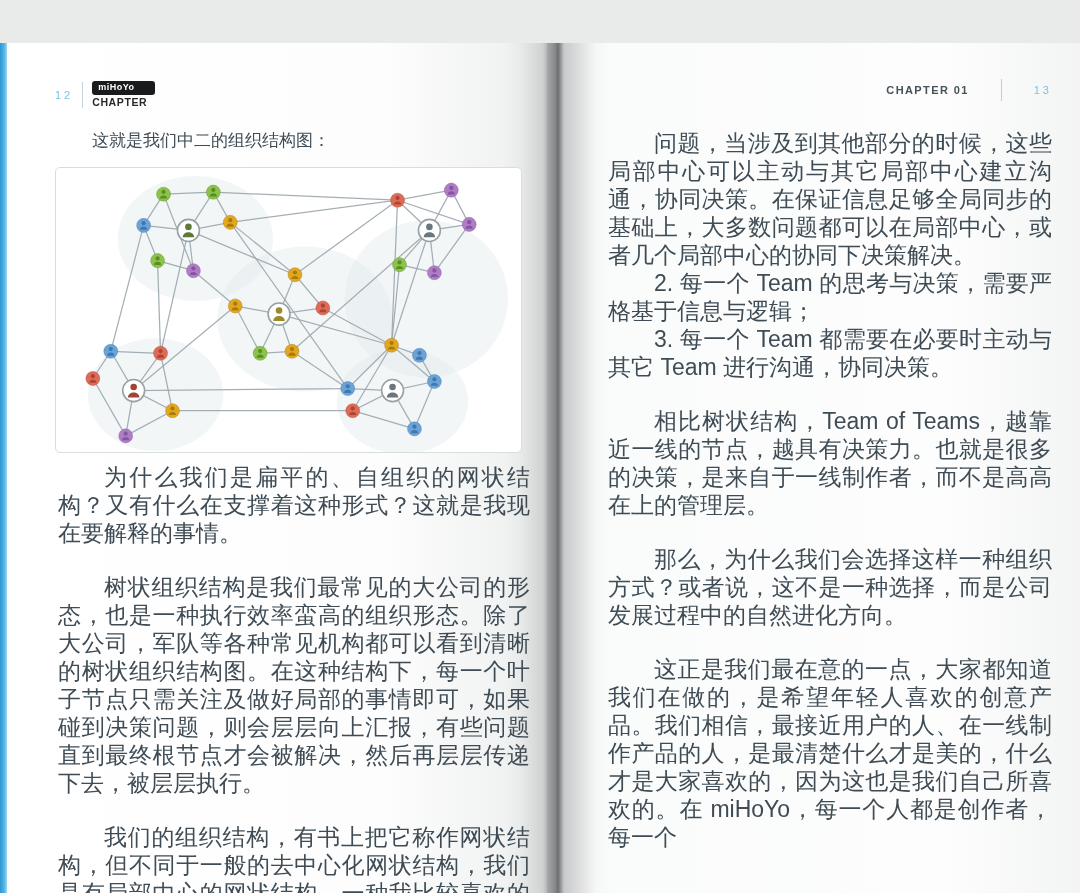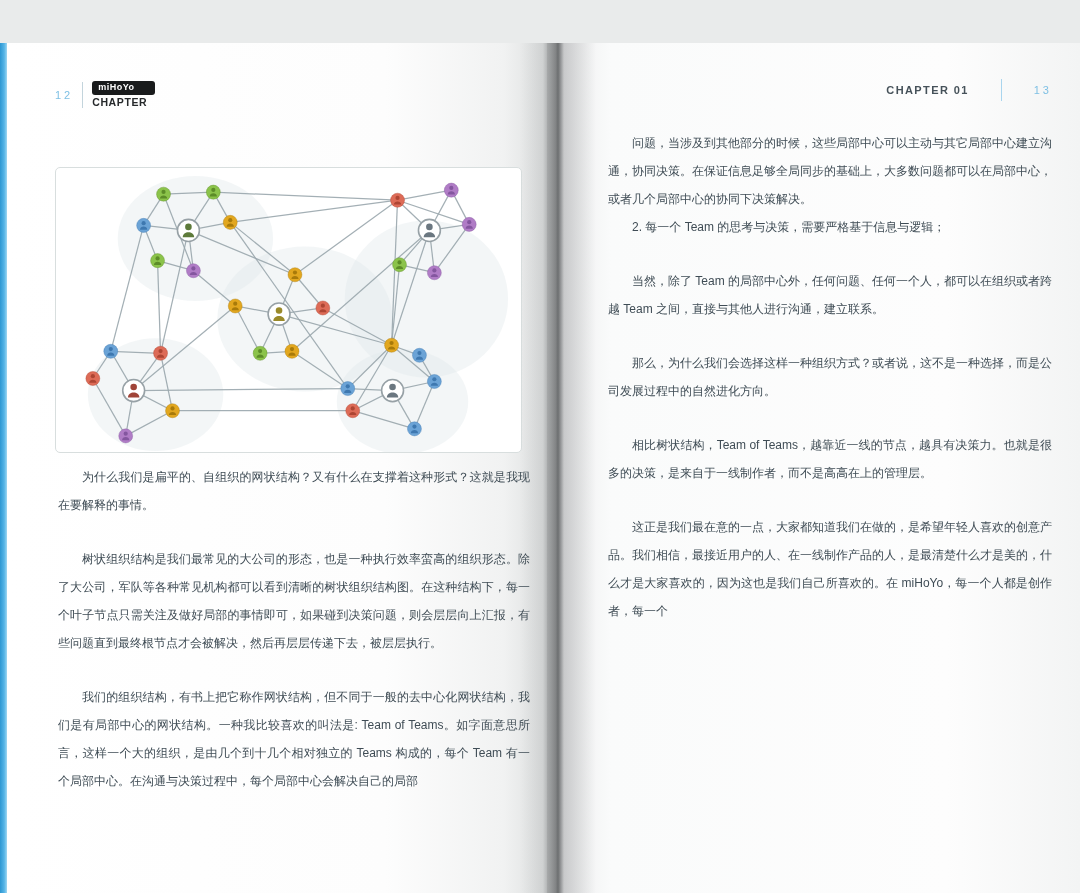--- a/index.html
+++ b/index.html
@@ -58,21 +58,21 @@
   .logo-sub { font-size:10.5px; font-weight:bold; color:#26292b; letter-spacing:0.6px; margin-top:1px; }
   .chapter-label { font-size:11px; font-weight:bold; letter-spacing:1.4px; color:#46525a; }
 
   
   .intro-line {
     position:absolute; left:58px; top:84px; width:472px;
     font-size:17px; line-height:28px; color:#3f4c55; text-indent:2em;
   }
   .text-col { position:absolute; }
   .text-col p {
-    font-size:12px; line-height:28px; color:#3f4c55;
+    font-size:23px; line-height:28px; color:#3f4c55;
     text-align:justify; text-indent:2em; margin:0;
   }
   .text-col p.gap { margin-top:26px; }
   .col-left { left:58px; top:420px; width:472px; }
   .col-right { left:608px; top:86px; width:444px; }
 
   
   .diagram {
     position:absolute; left:55px; top:124px; width:467px; height:286px;
     background:#ffffff; border:1px solid #d8dede; border-radius:5px;
@@ -99,20 +99,21 @@
   </div>
 
   <div class="page page-right">
     <div class="hdr hdr-right">
       <span class="chapter-label">CHAPTER 01</span>
       <span class="hdr-divider-blue"></span>
       <span class="pagenum">13</span>
     </div>
   </div>
 
+  <p class="intro-line">这就是我们中二的组织结构图：</p>
 
   <div class="diagram">
     <svg id="net-svg" preserveAspectRatio="none" viewBox="0 0 467 282">
         <ellipse cx="140" cy="70" rx="78" ry="62" fill="#dfe8ea" opacity="0.38"></ellipse>
         <ellipse cx="250" cy="150" rx="88" ry="72" fill="#dfe8ea" opacity="0.38"></ellipse>
         <ellipse cx="100" cy="225" rx="68" ry="56" fill="#dfe8ea" opacity="0.38"></ellipse>
         <ellipse cx="372" cy="130" rx="82" ry="78" fill="#dfe8ea" opacity="0.38"></ellipse>
         <ellipse cx="348" cy="232" rx="66" ry="52" fill="#dfe8ea" opacity="0.38"></ellipse>
         <line x1="108" y1="26" x2="158" y2="24" stroke="#9aa7ad" stroke-width="1.25" opacity="0.9"></line>
         <line x1="108" y1="26" x2="88" y2="57" stroke="#9aa7ad" stroke-width="1.25" opacity="0.9"></line>
@@ -347,21 +348,21 @@
 
   <div class="text-col col-left">
       <p class="">为什么我们是扁平的、自组织的网状结构？又有什么在支撑着这种形式？这就是我现在要解释的事情。</p>
       <p class="gap">树状组织结构是我们最常见的大公司的形态，也是一种执行效率蛮高的组织形态。除了大公司，军队等各种常见机构都可以看到清晰的树状组织结构图。在这种结构下，每一个叶子节点只需关注及做好局部的事情即可，如果碰到决策问题，则会层层向上汇报，有些问题直到最终根节点才会被解决，然后再层层传递下去，被层层执行。</p>
       <p class="gap">我们的组织结构，有书上把它称作网状结构，但不同于一般的去中心化网状结构，我们是有局部中心的网状结构。一种我比较喜欢的叫法是: Team of Teams。如字面意思所言，这样一个大的组织，是由几个到十几个相对独立的 Teams 构成的，每个 Team 有一个局部中心。在沟通与决策过程中，每个局部中心会解决自己的局部</p>
     </div>
 
   <div class="text-col col-right">
       <p class="">问题，当涉及到其他部分的时候，这些局部中心可以主动与其它局部中心建立沟通，协同决策。在保证信息足够全局同步的基础上，大多数问题都可以在局部中心，或者几个局部中心的协同下决策解决。</p>
       <p class="">2. 每一个 Team 的思考与决策，需要严格基于信息与逻辑；</p>
-      <p class="gap">当然，除了 Team 的局部中心外，任何问题、任何一个人，都可以在组织或者跨越 Team 之间，直接与其他人进行沟通，建立联系。</p>
+      <p class="">3. 每一个 Team 都需要在必要时主动与其它 Team 进行沟通，协同决策。</p>
+      <p class="gap">相比树状结构，Team of Teams，越靠近一线的节点，越具有决策力。也就是很多的决策，是来自于一线制作者，而不是高高在上的管理层。</p>
       <p class="gap">那么，为什么我们会选择这样一种组织方式？或者说，这不是一种选择，而是公司发展过程中的自然进化方向。</p>
-      <p class="gap">相比树状结构，Team of Teams，越靠近一线的节点，越具有决策力。也就是很多的决策，是来自于一线制作者，而不是高高在上的管理层。</p>
       <p class="gap">这正是我们最在意的一点，大家都知道我们在做的，是希望年轻人喜欢的创意产品。我们相信，最接近用户的人、在一线制作产品的人，是最清楚什么才是美的，什么才是大家喜欢的，因为这也是我们自己所喜欢的。在 miHoYo，每一个人都是创作者，每一个</p>
     </div>
 
   <div class="spine"></div>
   <div class="bottom-strip"></div>
 </div>
 
 </body></html>

